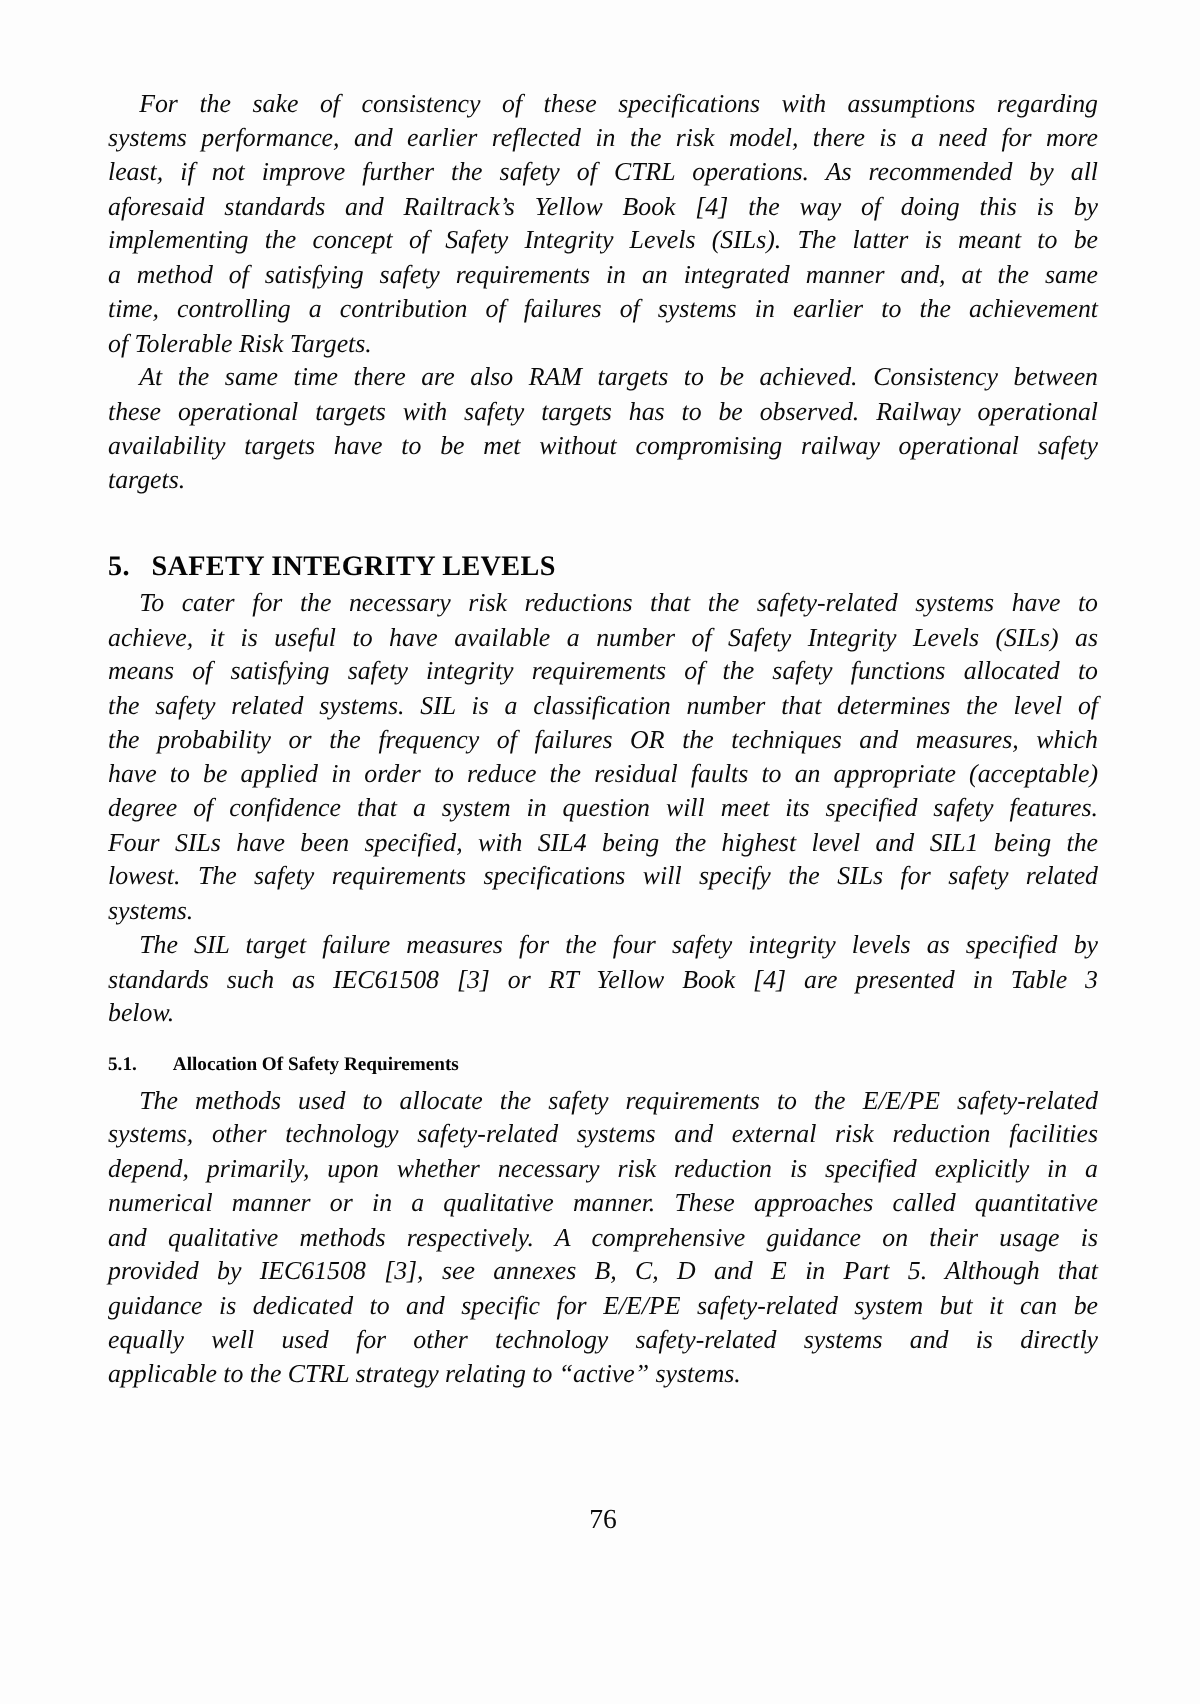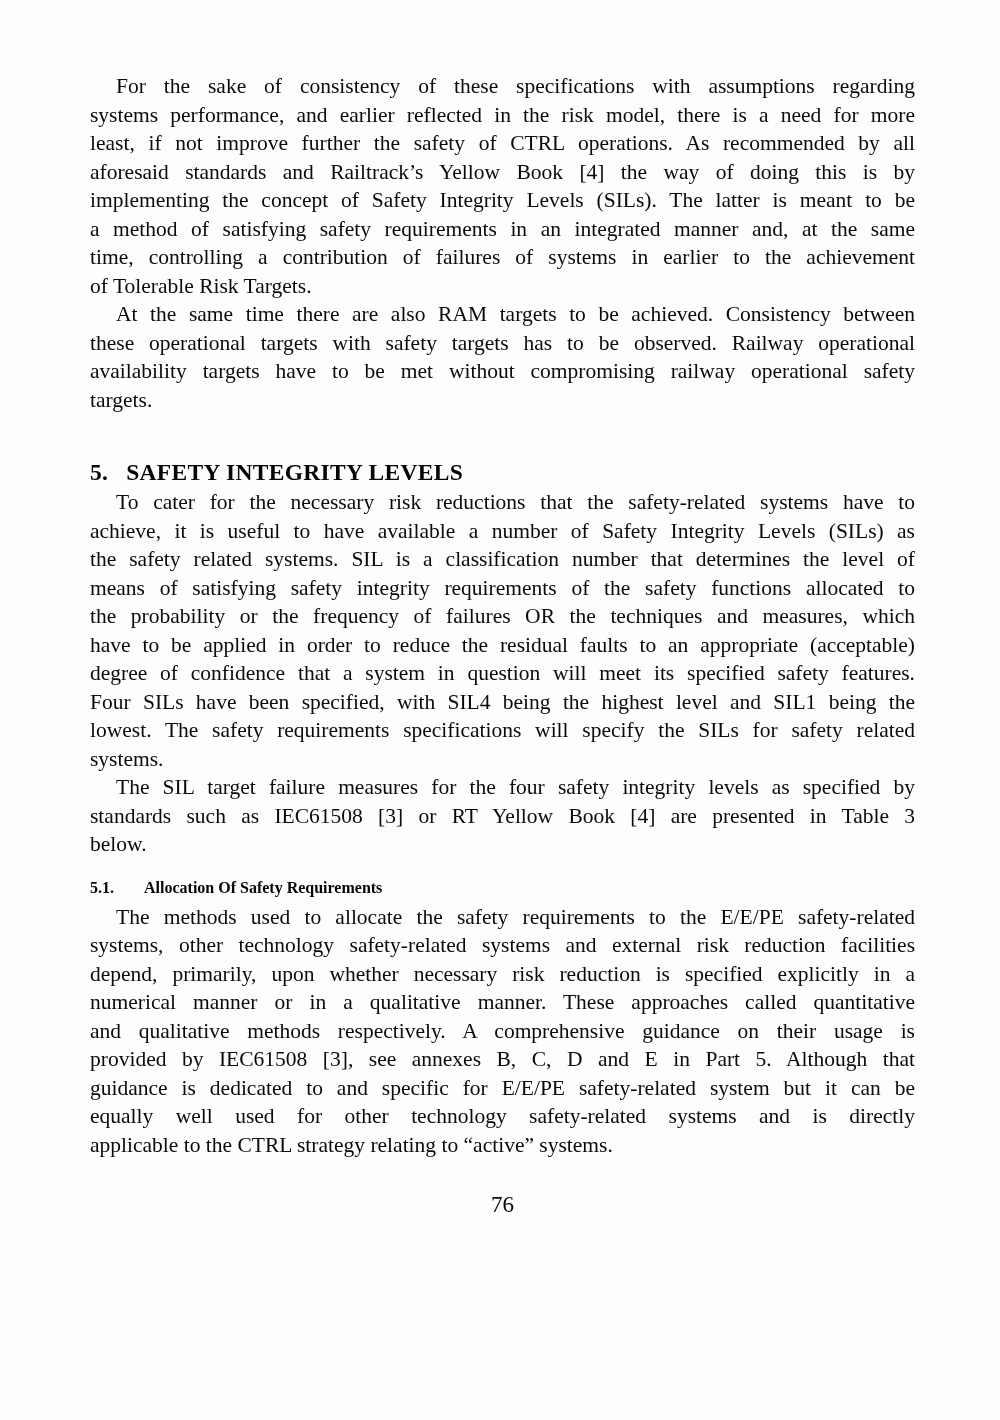--- a/index.html
+++ b/index.html
@@ -17,20 +17,21 @@
   }
   .page {
     box-sizing: border-box;
     width: 1000px;
     height: 1420px;
     padding: 72px 85px 0 90px;
     background: #fdfdfd;
   }
   .para {
     margin: 0;
+    font-style: italic;
   }
   .line {
     font-size: 21.5px;
     line-height: 28.5px;
     text-align: justify;
     text-align-last: justify;
     color: #0a0a0a;
   }
   .line.last {
     text-align-last: left;
@@ -53,21 +54,21 @@
     margin-top: 14px;
     font-size: 16px;
     line-height: 30px;
   }
   .heading .h-num {
     display: inline-block;
   }
   .heading.h1 .h-num { margin-right: 18px; }
   .heading.h2 .h-num { margin-right: 30px; }
   .footer {
-    margin-top: 32px;
+    margin-top: 93px;
     text-align: center;
     font-size: 23px;
     line-height: 28px;
     color: #0a0a0a;
   }
 </style>
 </head>
 <body>
 
 <main class="page">
@@ -85,22 +86,22 @@
       <div class="para">
         <div class="line indent">At the same time there are also RAM targets to be achieved. Consistency between</div>
         <div class="line">these operational targets with safety targets has to be observed. Railway operational</div>
         <div class="line">availability targets have to be met without compromising railway operational safety</div>
         <div class="line last">targets.</div>
       </div>
       <div class="heading h1"><span class="h-num">5.</span><span class="h-title">SAFETY INTEGRITY LEVELS</span></div>
       <div class="para">
         <div class="line indent">To cater for the necessary risk reductions that the safety-related systems have to</div>
         <div class="line">achieve, it is useful to have available a number of Safety Integrity Levels (SILs) as</div>
+        <div class="line">means of satisfying safety integrity requirements of the safety functions allocated to</div>
         <div class="line">the safety related systems. SIL is a classification number that determines the level of</div>
-        <div class="line">means of satisfying safety integrity requirements of the safety functions allocated to</div>
         <div class="line">the probability or the frequency of failures OR the techniques and measures, which</div>
         <div class="line">have to be applied in order to reduce the residual faults to an appropriate (acceptable)</div>
         <div class="line">degree of confidence that a system in question will meet its specified safety features.</div>
         <div class="line">Four SILs have been specified, with SIL4 being the highest level and SIL1 being the</div>
         <div class="line">lowest. The safety requirements specifications will specify the SILs for safety related</div>
         <div class="line last">systems.</div>
       </div>
       <div class="para">
         <div class="line indent">The SIL target failure measures for the four safety integrity levels as specified by</div>
         <div class="line">standards such as IEC61508 [3] or RT Yellow Book [4] are presented in Table 3</div>

